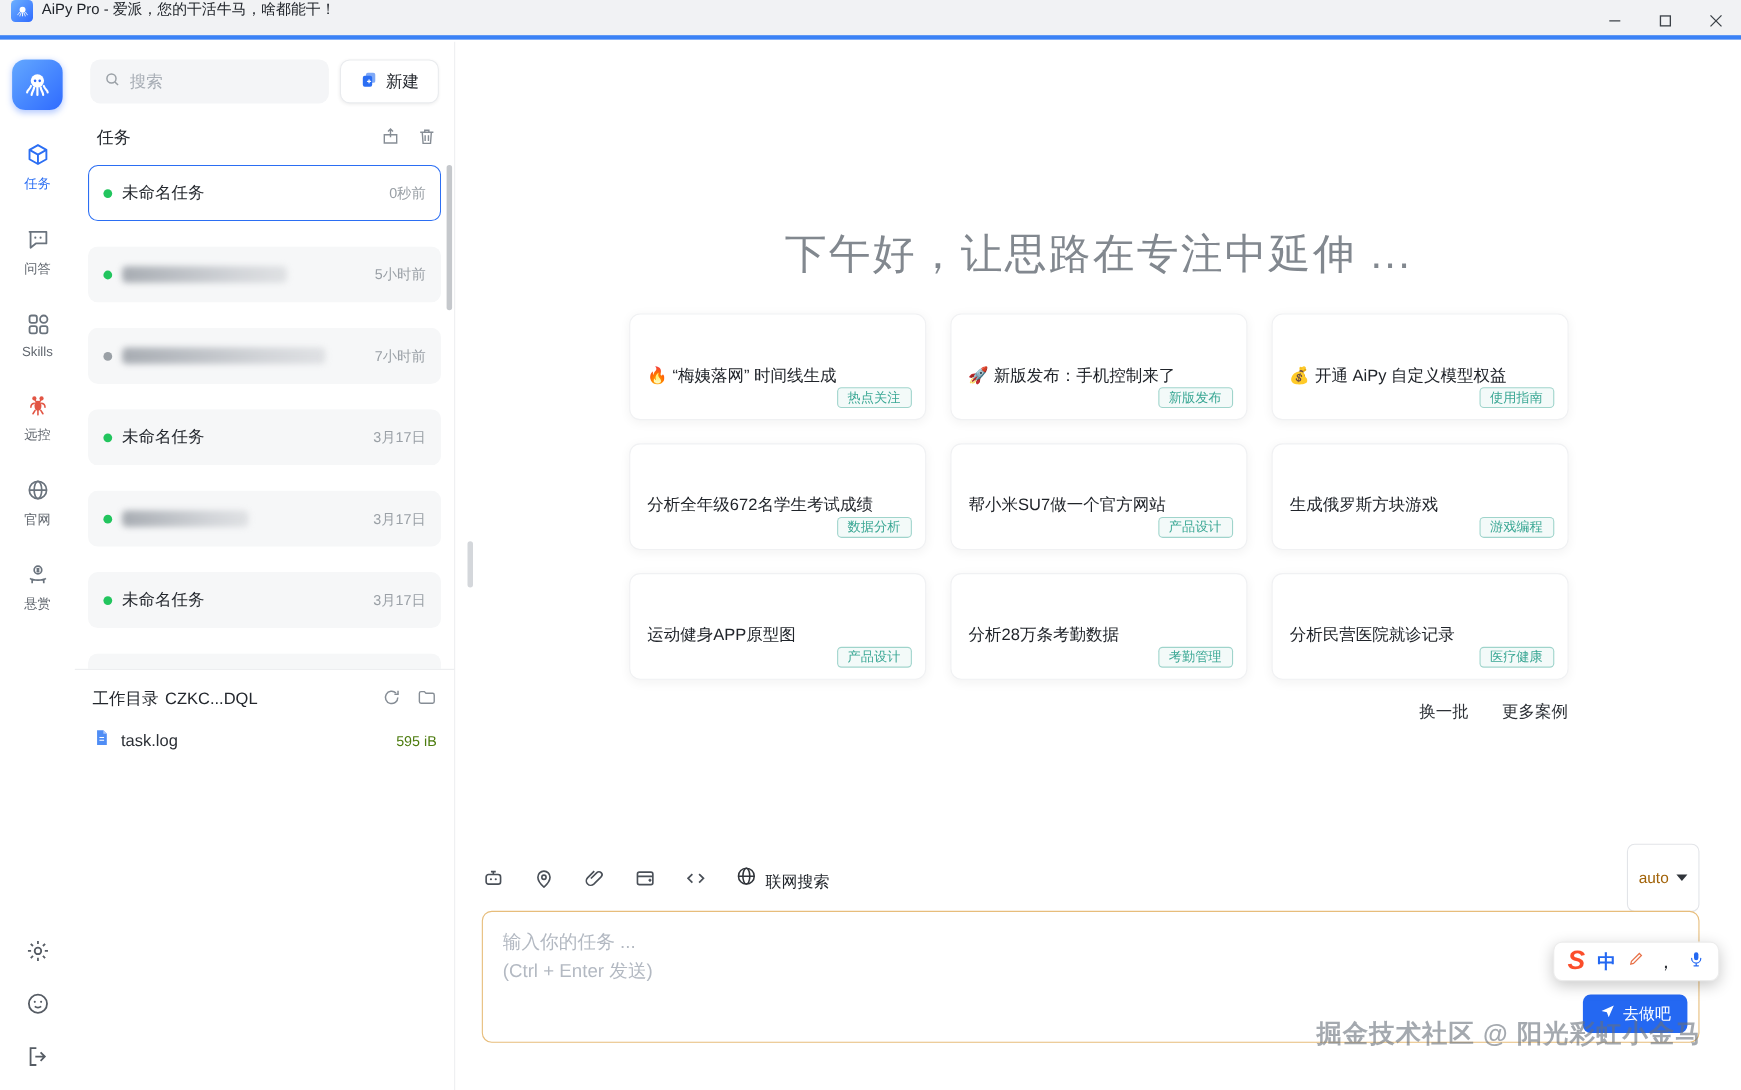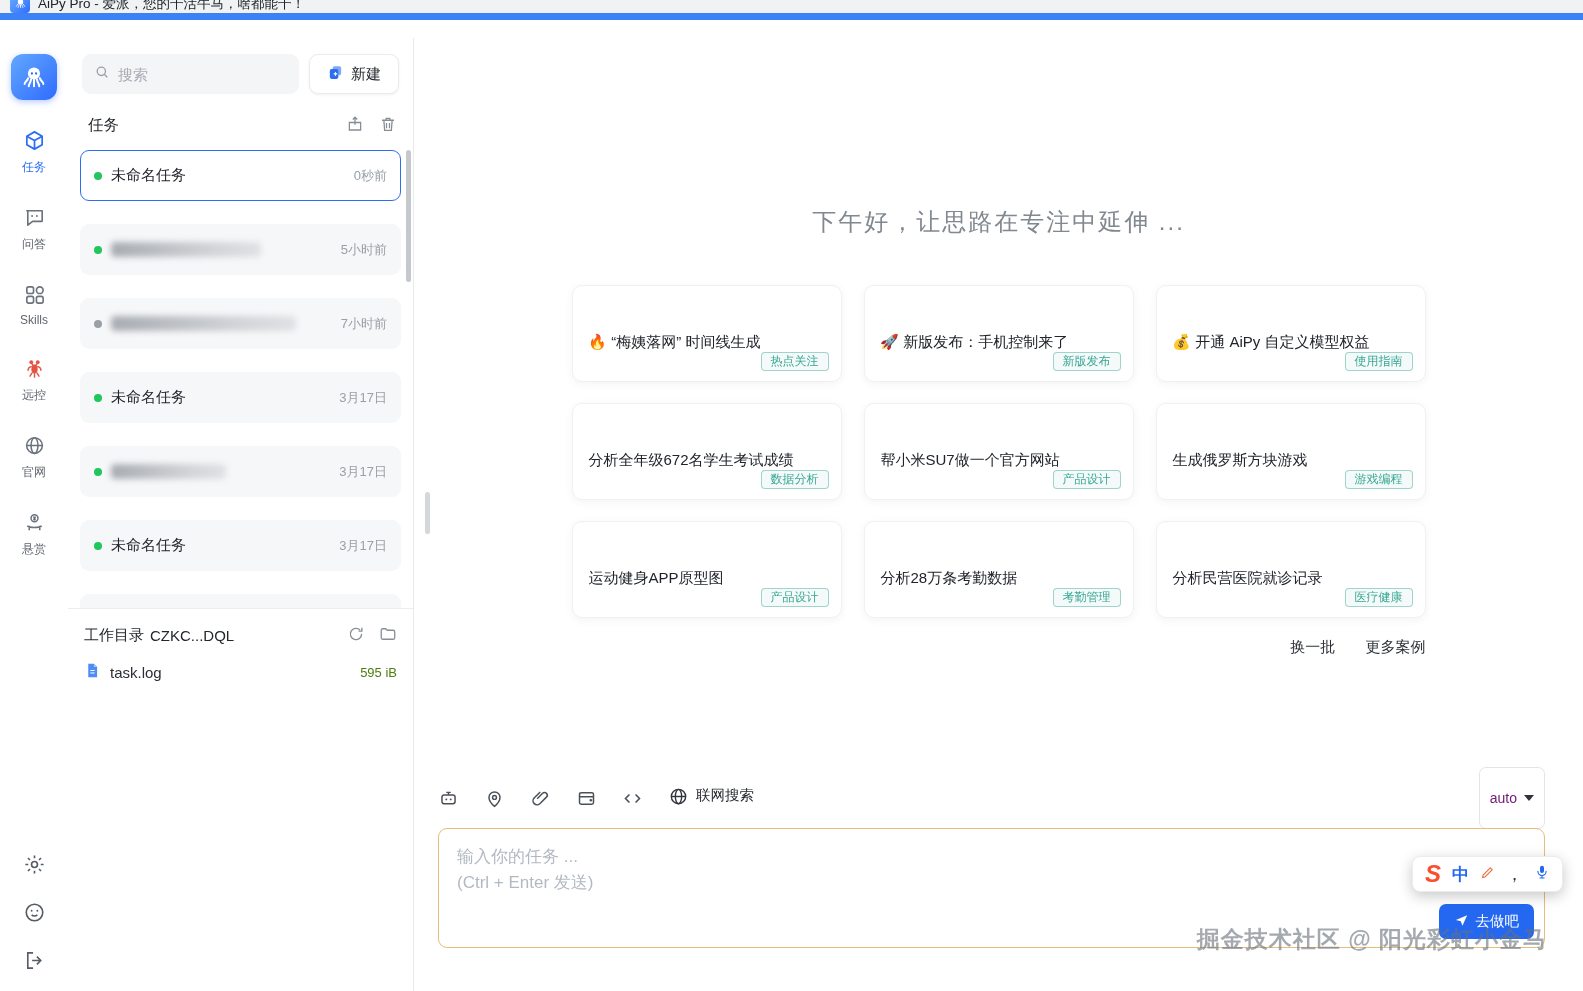--- a/index.html
+++ b/index.html
@@ -1,21 +1,21 @@
 <!DOCTYPE html>
 <html><head>
 <meta charset="utf-8">
 <style>
   * { margin:0; padding:0; box-sizing:border-box; }
   html,body { font-family:"Liberation Sans","DejaVu Sans",sans-serif; background:#dfe2e6; }
   .window { position:relative; width:1583px; height:991px; background:#fff; overflow:hidden; }
 
   
-  .titlebar { position:absolute; top:0; left:0; right:0; height:20px; background:#f1f2f4;
-              border-bottom:7px solid #3b82f6; display:flex; align-items:flex-end; padding-left:10px; }
+  .titlebar { position:absolute; top:0; left:0; right:0; height:36px; background:#f1f2f4;
+              border-bottom:4px solid #3b82f6; display:flex; align-items:flex-start; padding-left:10px; }
   .app-icon { width:20px; height:20px; border-radius:4px; background:linear-gradient(135deg,#6db1ff,#2f6bff);
               display:flex; align-items:center; justify-content:center; margin-right:8px; }
   .titlebar-title { font-size:13.5px; color:#20242a; }
   .win-controls { margin-left:auto; display:flex; height:38px; }
   .win-btn { width:46px; height:38px; border:0; background:transparent; display:flex; align-items:center;
              justify-content:center; cursor:pointer; }
   .win-btn svg { display:block; }
 
   
   .rail { position:absolute; top:38px; left:0; bottom:0; width:68px; background:#fff;
@@ -63,40 +63,40 @@
   .workdir-path { font-size:15px; color:#23272d; }
   .workdir-actions { margin-left:auto; display:flex; gap:14px; }
   .file-row { margin-top:16px; display:flex; align-items:center; gap:9px; cursor:pointer; }
   .file-name { font-size:15px; color:#2b2f35; }
   .file-size { margin-left:auto; font-size:13px; color:#4d7c0f; }
   .splitter { position:absolute; left:425px; top:492px; width:5px; height:42px; background:#d4d7db;
               border-radius:3px; cursor:col-resize; z-index:6; }
 
   
   .main { position:absolute; top:38px; left:414px; right:0; bottom:0; background:#fff; }
-  .greeting { position:absolute; top:168px; left:0; right:0; text-align:center; font-size:24px;
+  .greeting { position:absolute; top:168px; left:0; right:0; text-align:center; font-size:38px;
               color:#82888f; letter-spacing:2px; }
   .cards { position:absolute; top:247px; left:50%; transform:translateX(-50%); display:grid;
            grid-template-columns:repeat(3,270px); gap:21px 22px; }
   .card { width:270px; height:97px; background:#fff; border:1px solid #f0f1f3; border-radius:10px;
           box-shadow:0 2px 10px rgba(0,0,0,.05); position:relative; padding:21px 16px; cursor:pointer; }
   .card-title { font-size:15px; color:#20242a; line-height:1.35;margin-top:25px; }
   .card-tag { position:absolute; right:12px; bottom:10px; font-size:12px; color:#3aa794;
               border:1px solid rgba(58,167,148,.45); background:rgba(58,167,148,.06);
               border-radius:4px; padding:0 9px; }
   .example-links { position:absolute; top:600px; left:50%; transform:translateX(-50%); width:854px;
                    text-align:right; font-size:15px; color:#2c3036; }
   .example-links span { margin-left:26px; cursor:pointer; }
 
   .toolbar { position:absolute; top:746px; left:24px; right:38px; height:28px; display:flex;
              align-items:center; gap:25px; }
-  .tool-btn { background:none; border:0; padding:0; cursor:pointer; display:flex; align-items:flex-start; gap:7px; }
+  .tool-btn { background:none; border:0; padding:0; cursor:pointer; display:flex; align-items:flex-end; gap:7px;font-family:Liberation Serif, serif; }
   .web-search-label { font-size:14.5px; color:#23272d; }
   .model-chip { margin-left:auto; border:1px solid #e2e4e8; border-radius:7px; padding:22px 10px;
-                display:flex; align-items:center; gap:7px; font-size:14px; color:#701a75; background:#fff;
+                display:flex; align-items:center; gap:7px; font-size:14px; color:#a16207; background:#fff;
                 cursor:pointer; font-family:inherit; }
   .caret-down { width:0; height:0; border-left:5px solid transparent; border-right:5px solid transparent;
                 border-top:6px solid #30343a; display:inline-block; }
 
   .input-box { position:absolute; top:790px; left:24px; right:38px; height:120px; background:#fff;
                border:1.5px solid #e7bd7b; border-radius:9px; padding:15px 18px; cursor:text; }
   .ph-line { display:block; font-size:17px; color:#b3b9c2; line-height:1.5; }
   .send-btn { position:absolute; right:10px; bottom:8px; height:35px; padding:0 15px; background:#2468f2;
               border:0; border-radius:7px; color:#fff; font-size:14.5px; display:flex; align-items:center;
               gap:7px; cursor:pointer; font-family:inherit; }

